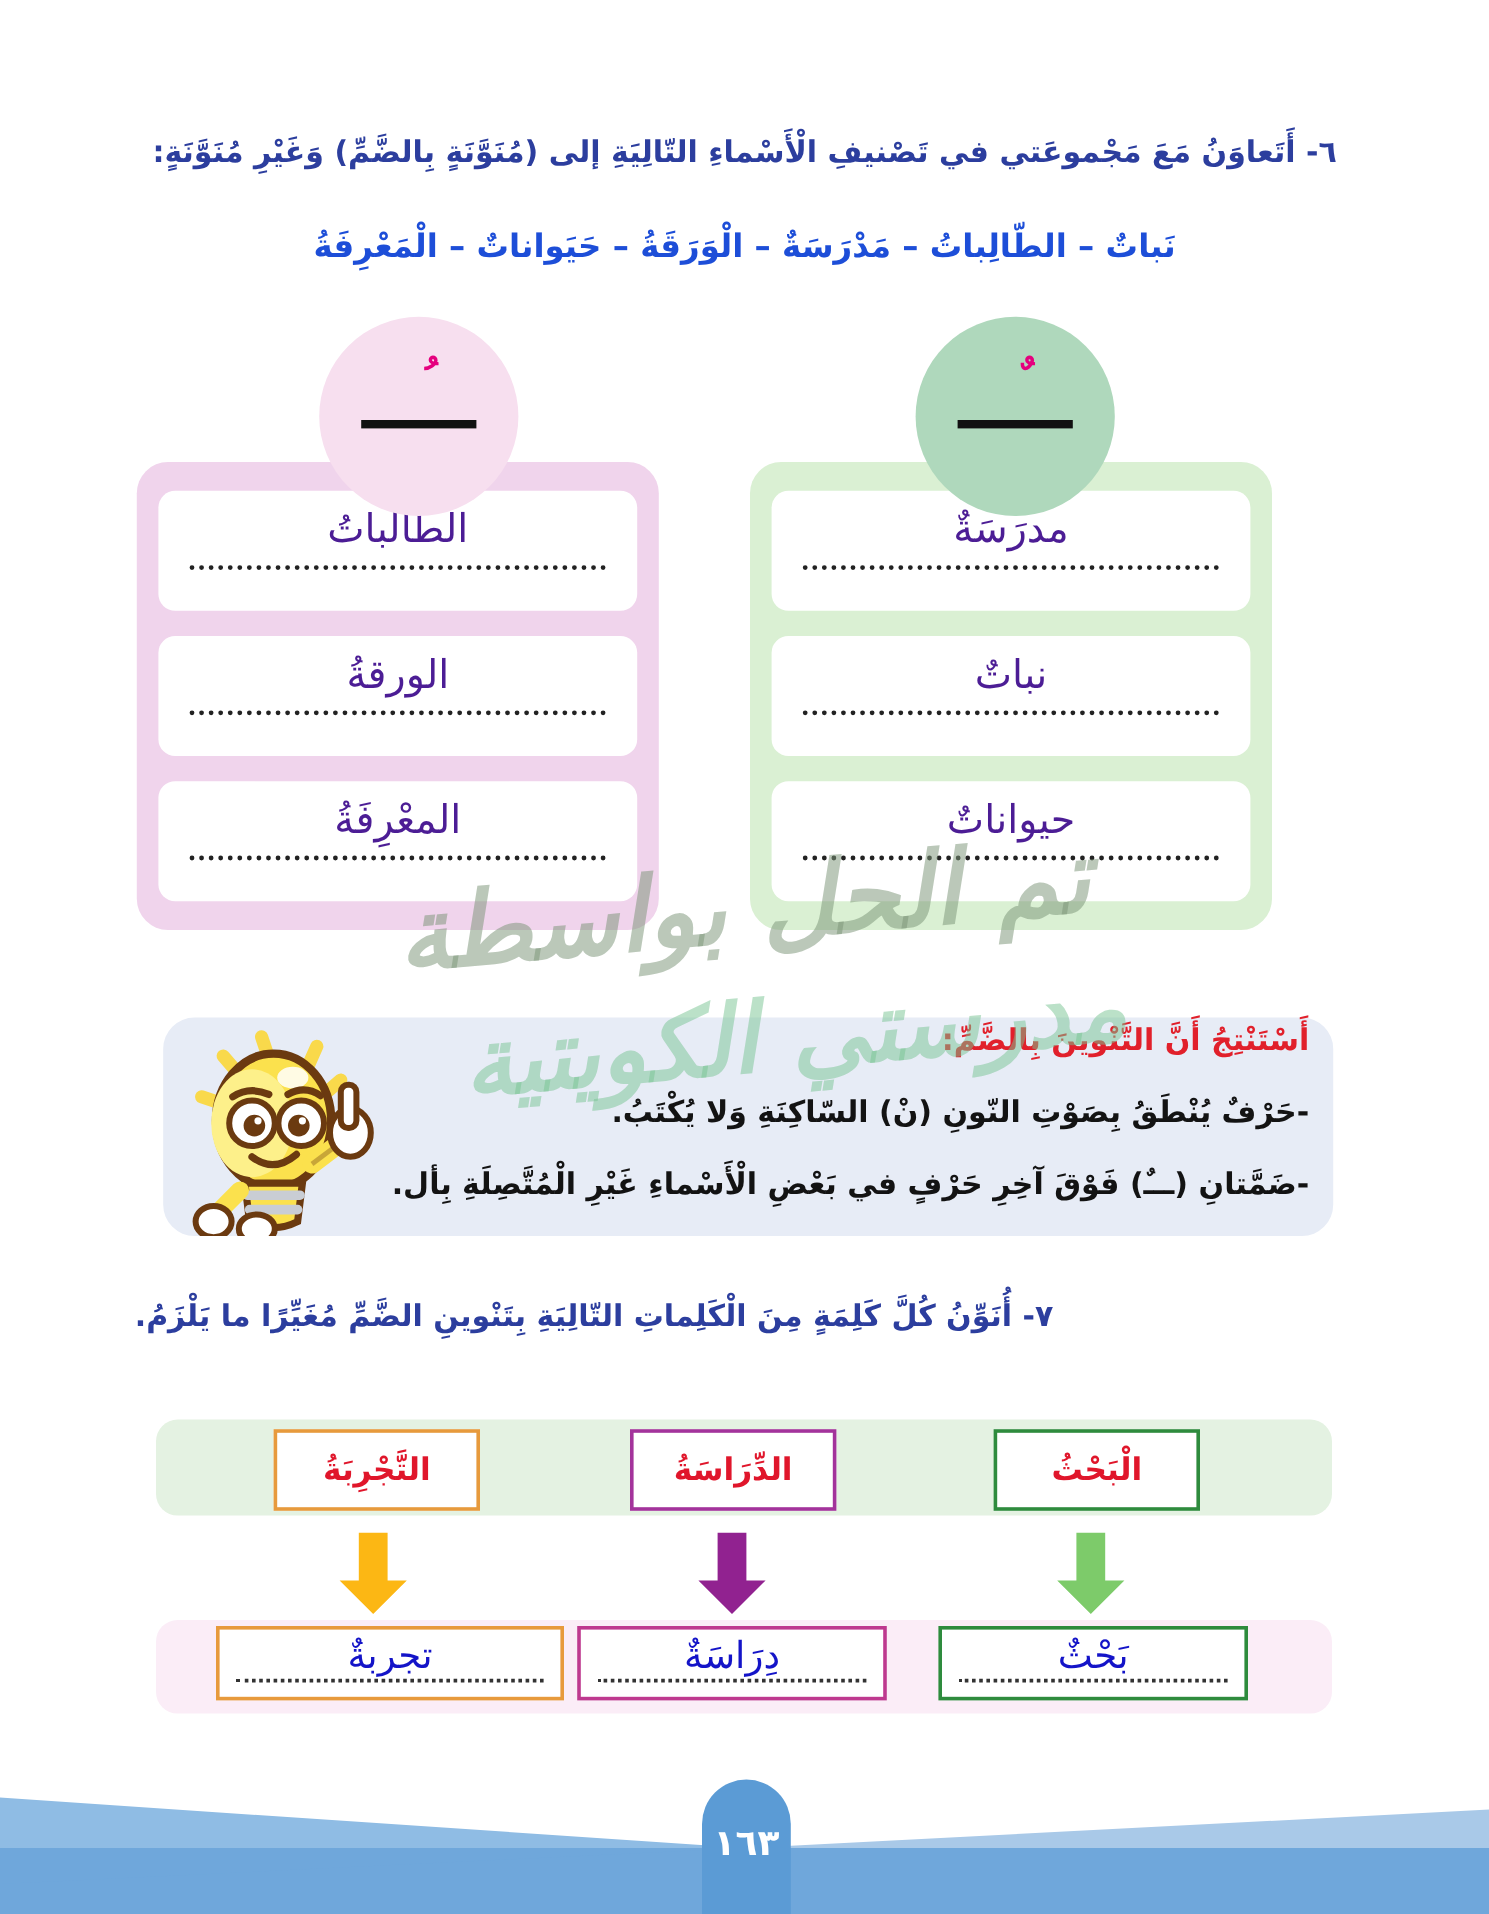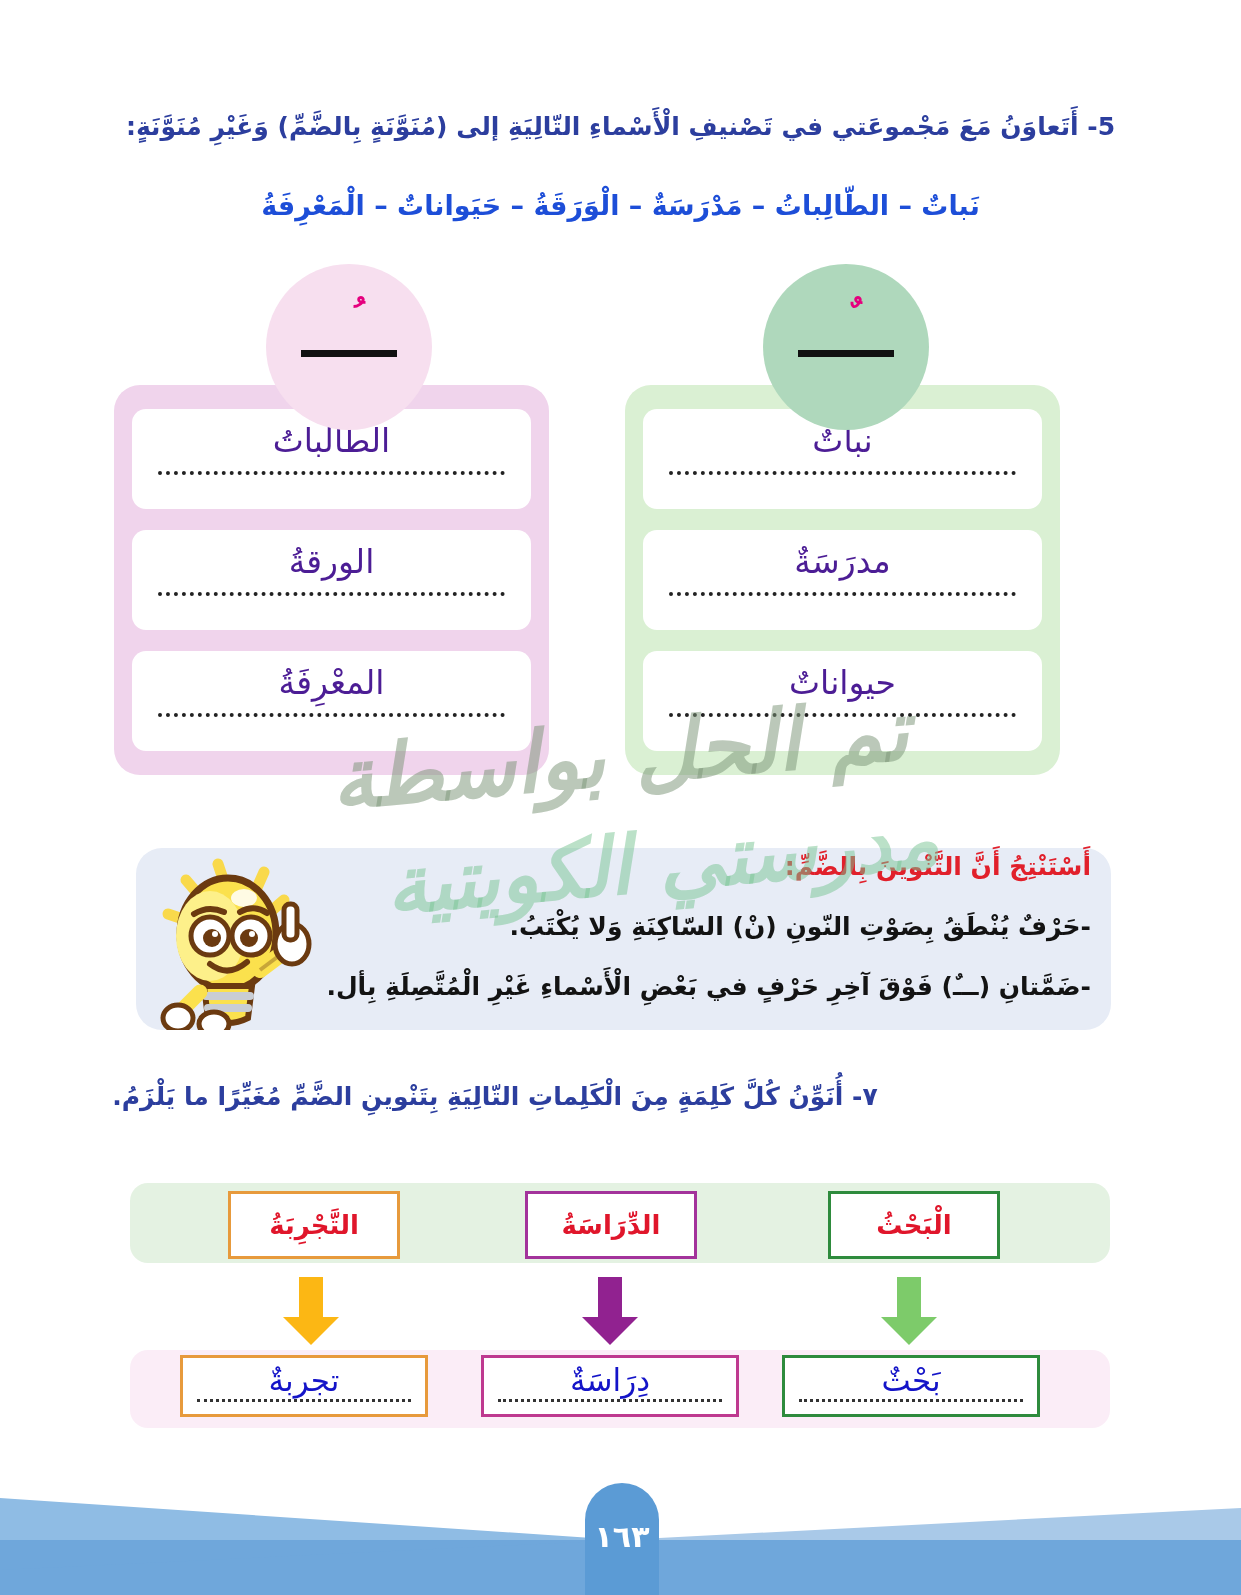--- a/index.html
+++ b/index.html
@@ -227,21 +227,21 @@
     font-size: 26px;
     font-weight: bold;
   }
   #prompt-card-0 { left: 828px; border-color: #2E8B3D; }
   #prompt-card-1 { left: 525px; border-color: #A3339B; }
   #prompt-card-2 { left: 228px; border-color: #E79A3C; }
 
   .answer-card { top: 1355px; height: 62px; }
   #answer-card-0 { left: 782px; width: 258px; border-color: #2E8B3D; }
   #answer-card-1 { left: 481px; width: 258px; border-color: #BE398F; }
-  #answer-card-2 { left: 180px; width: 248px; border-color: #E79A3C; }
+  #answer-card-2 { left: 180px; width: 290px; border-color: #E79A3C; }
   .answer-card .card-inner {
     position: relative;
     width: 100%;
     height: 100%;
   }
   .answer-card .card-text {
     position: absolute;
     left: 0; right: 0; top: 4px;
     text-align: center;
     color: #1414C8;
@@ -293,21 +293,21 @@
     color: #ffffff;
     font-size: 30px;
     font-weight: bold;
     margin-top: 36px;
     letter-spacing: 1px;
   }
 </style>
 </head>
 <body>
 
-<div id="q6-heading">5- أَتَعاوَنُ مَعَ مَجْموعَتي في تَصْنيفِ الْأَسْماءِ التّالِيَةِ إلى (مُنَوَّنَةٍ بِالضَّمِّ) وَغَيْرِ مُنَوَّنَةٍ:</div>
+<div id="q6-heading">٦- أَتَعاوَنُ مَعَ مَجْموعَتي في تَصْنيفِ الْأَسْماءِ التّالِيَةِ إلى (مُنَوَّنَةٍ بِالضَّمِّ) وَغَيْرِ مُنَوَّنَةٍ:</div>
 <div id="q6-words">نَباتٌ – الطّالِباتُ – مَدْرَسَةٌ – الْوَرَقَةُ – حَيَواناتٌ – الْمَعْرِفَةُ</div>
 
 <div class="header-circle" id="circle-pink">
   <div class="circle-mark">ُ</div>
   <div class="circle-rule"></div>
 </div>
 <div class="header-circle" id="circle-green">
   <div class="circle-mark">ٌ</div>
   <div class="circle-rule"></div>
 </div>
@@ -322,25 +322,25 @@
     <div class="slot-dots"></div>
   </div>
   <div class="answer-slot">
     <div class="slot-word">المعْرِفَةُ</div>
     <div class="slot-dots"></div>
   </div>
 </div>
 
 <div class="sort-panel" id="panel-green">
   <div class="answer-slot">
+    <div class="slot-word">مدرَسَةٌ</div>
+    <div class="slot-dots"></div>
+  </div>
+  <div class="answer-slot">
     <div class="slot-word">نباتٌ</div>
-    <div class="slot-dots"></div>
-  </div>
-  <div class="answer-slot">
-    <div class="slot-word">مدرَسَةٌ</div>
     <div class="slot-dots"></div>
   </div>
   <div class="answer-slot">
     <div class="slot-word">حيواناتٌ</div>
     <div class="slot-dots"></div>
   </div>
 </div>
 
 <div class="watermark" id="watermark-line1">تم الحل بواسطة</div>
 <div class="watermark" id="watermark-line2">مدرستي الكويتية</div>

